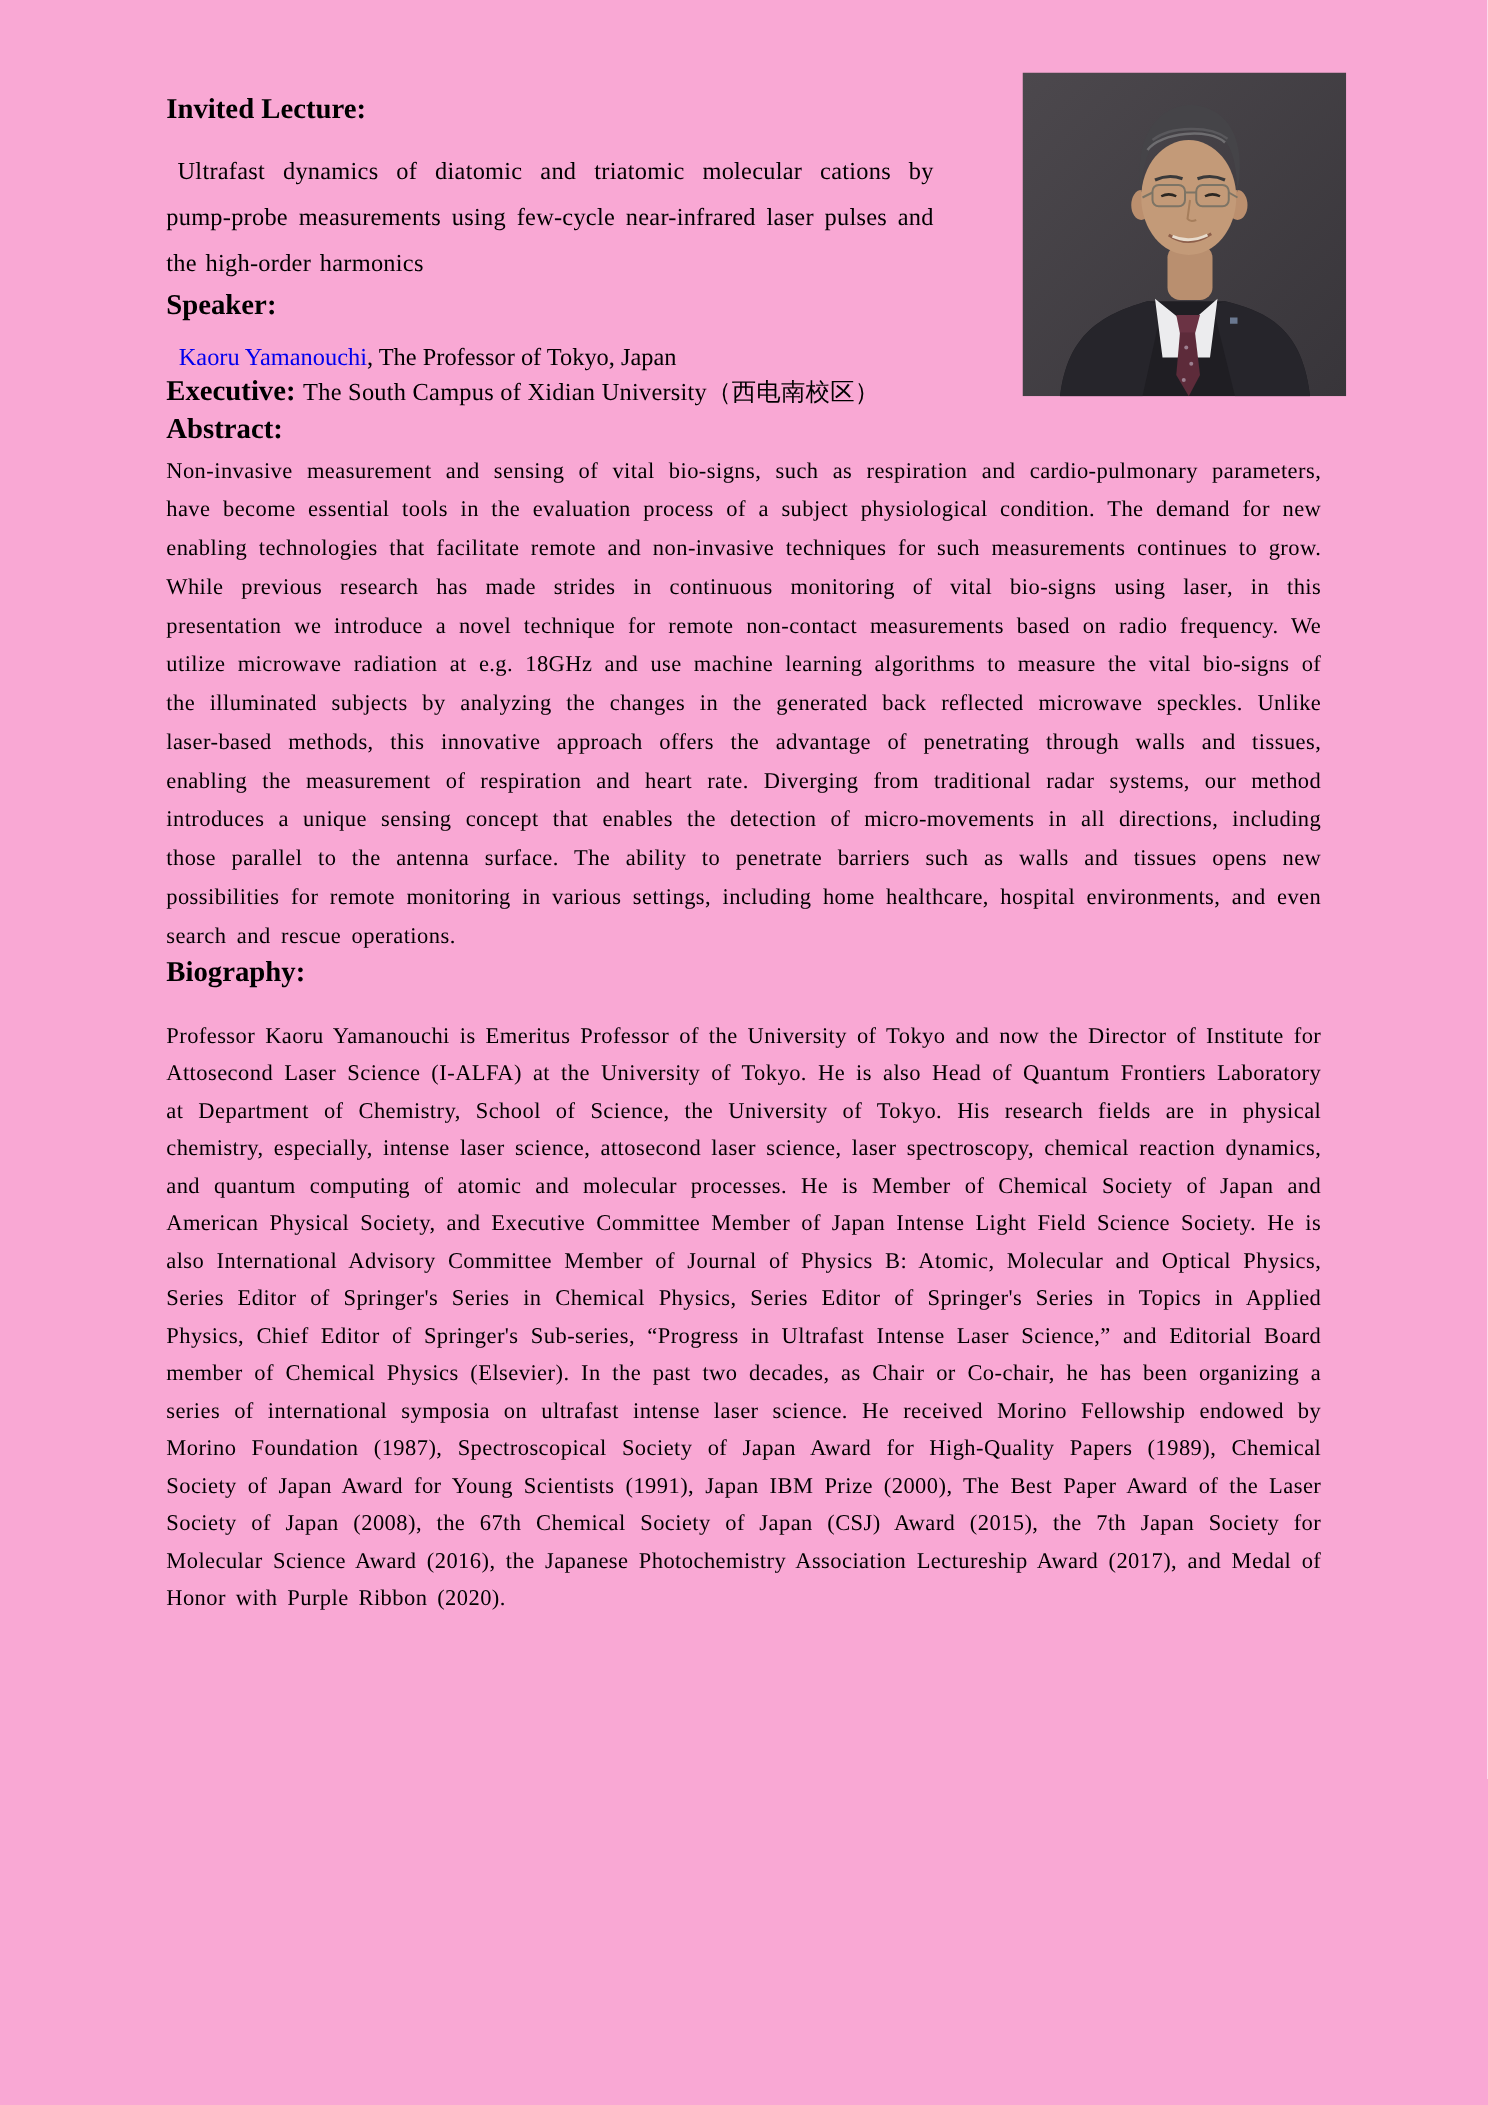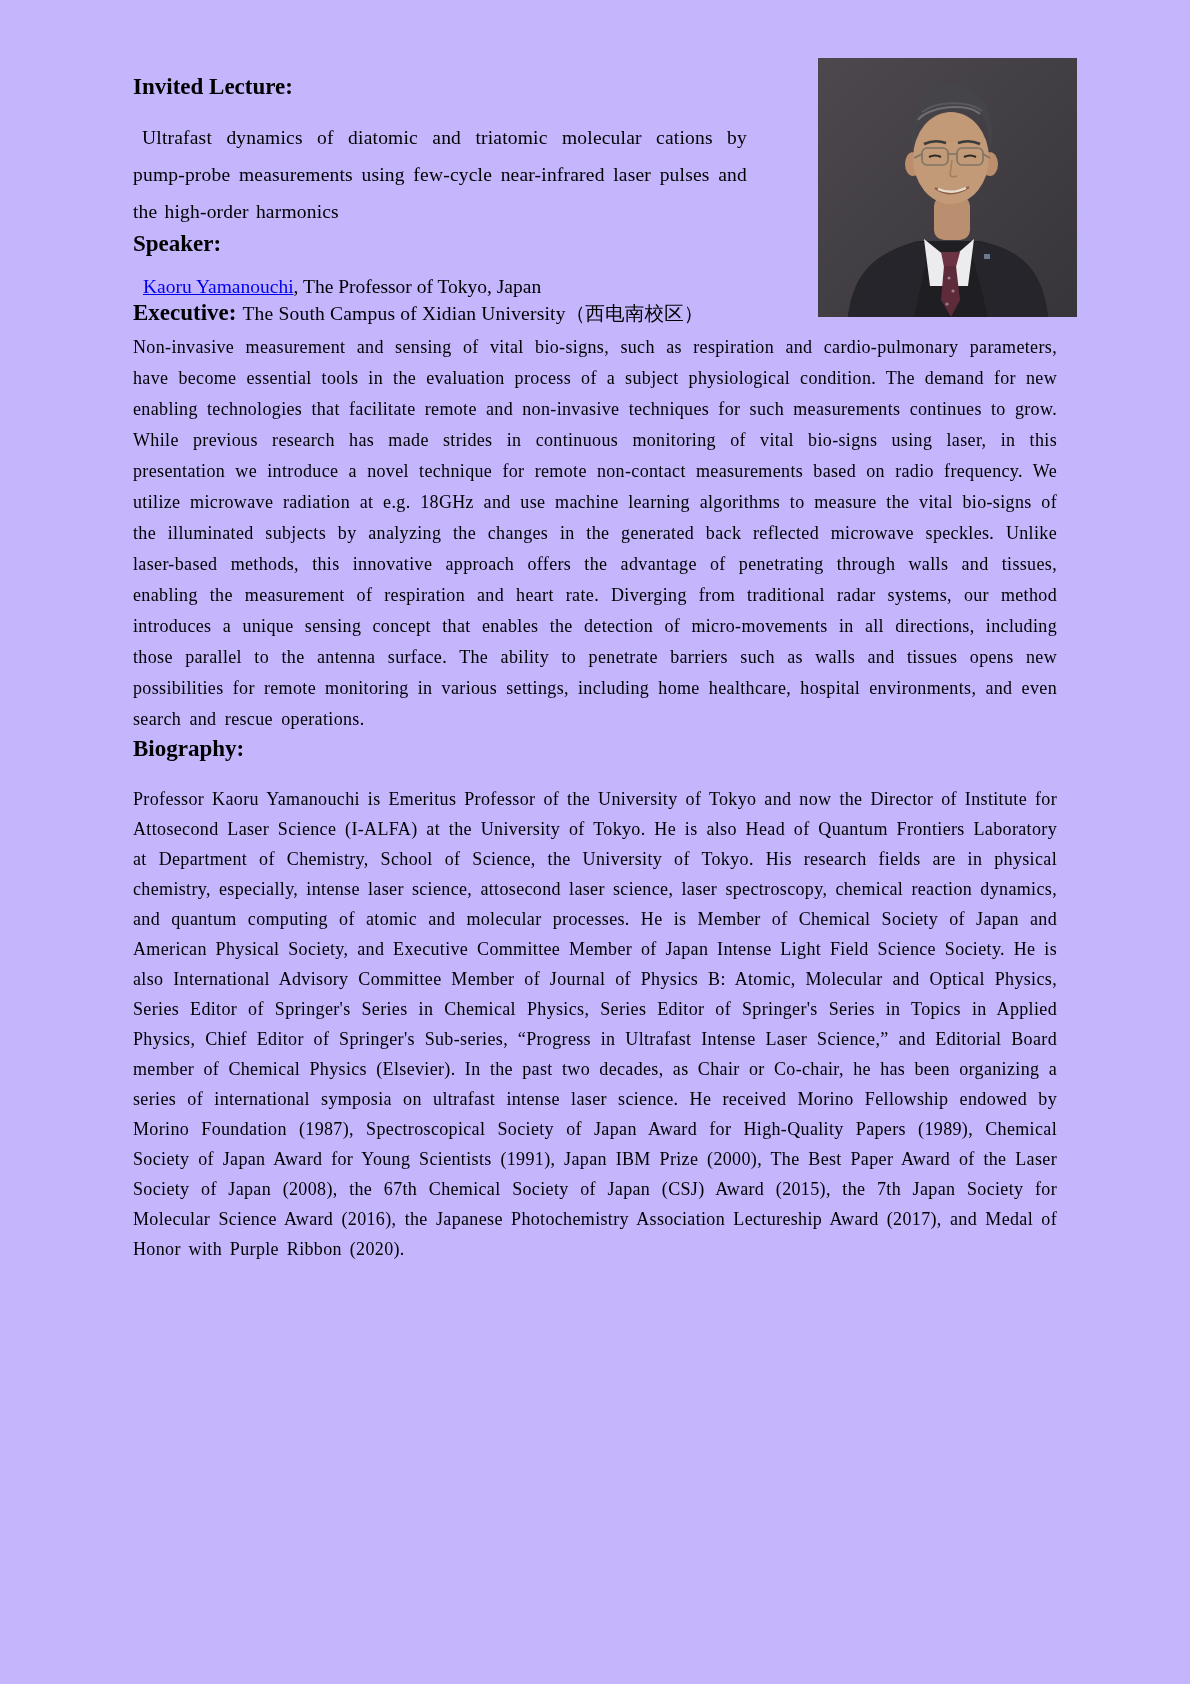--- a/index.html
+++ b/index.html
@@ -1,28 +1,28 @@
 <!DOCTYPE html>
 <html><head>
 <meta charset="utf-8">
 <style>
   html,body { margin:0; padding:0; background:#ffffff; }
   .page {
-    position:relative; width:1190px; height:1684px; background:#c4b5fd;
+    position:relative; width:1190px; height:1684px; background:#f9a8d4;
     font-family:"Liberation Serif", serif; color:#000; overflow:hidden;
   }
   .content { position:absolute; left:133px; top:73px; width:924px; }
   h1.sec { font-size:23px; line-height:28px; margin:0; font-weight:bold; }
   .lecture-title {
     width:614px; margin:18px 0 0 0; font-size:19.5px; line-height:37px;
     text-align:justify; text-indent:9px; letter-spacing:0.2px; word-spacing:2px;
   }
   .speaker-heading { margin-top:14px; }
   .speaker-line { margin:17px 0 0 10px; font-size:19.5px; line-height:24px; }
-  .speaker-link { color:#0000ee; text-decoration:underline; cursor:pointer; }
+  .speaker-link { color:#0000ee; cursor:pointer; }
   .location-heading { margin-top:22px; white-space:nowrap; }
   .loc-value { font-weight:normal; font-size:19.5px; margin-left:6px; letter-spacing:0.2px; }
   .abstract-heading { margin-top:26px; }
   .body-text { text-align:justify; font-size:18px; margin:0; }
   .abstract-text { margin-top:4px; line-height:31px; letter-spacing:0.35px; word-spacing:3.5px; }
   .bio-heading { margin-top:17px; }
   .bio-text { margin-top:21px; line-height:30px; letter-spacing:0.35px; word-spacing:3px; }
   .photo { position:absolute; left:818px; top:58px; width:259px; height:259px; }
   .photo svg { display:block; width:100%; height:100%; }
   .page-number { position:absolute; top:1595px; left:0; width:100%; text-align:center; font-size:17px; }
@@ -37,20 +37,21 @@
     <h1 class="sec">Invited Lecture:</h1>
 
     <p class="lecture-title">Ultrafast dynamics of diatomic and triatomic molecular cations by pump-probe measurements using few-cycle near-infrared laser pulses and the high-order harmonics</p>
 
     <h1 class="sec speaker-heading">Speaker:</h1>
 
     <p class="speaker-line"><a class="speaker-link">Kaoru Yamanouchi</a><span>, The Professor of Tokyo, Japan</span></p>
 
     <h1 class="sec location-heading"><span class="loc-label">Executive:</span><span class="loc-value">The South Campus of Xidian University（西电南校区）</span></h1>
 
+    <h1 class="sec abstract-heading">Abstract:</h1>
 
     <p class="body-text abstract-text">Non-invasive measurement and sensing of vital bio-signs, such as respiration and cardio-pulmonary parameters, have become essential tools in the evaluation process of a subject physiological condition. The demand for new enabling technologies that facilitate remote and non-invasive techniques for such measurements continues to grow. While previous research has made strides in continuous monitoring of vital bio-signs using laser, in this presentation we introduce a novel technique for remote non-contact measurements based on radio frequency. We utilize microwave radiation at e.g. 18GHz and use machine learning algorithms to measure the vital bio-signs of the illuminated subjects by analyzing the changes in the generated back reflected microwave speckles. Unlike laser-based methods, this innovative approach offers the advantage of penetrating through walls and tissues, enabling the measurement of respiration and heart rate. Diverging from traditional radar systems, our method introduces a unique sensing concept that enables the detection of micro-movements in all directions, including those parallel to the antenna surface. The ability to penetrate barriers such as walls and tissues opens new possibilities for remote monitoring in various settings, including home healthcare, hospital environments, and even search and rescue operations.</p>
 
     <h1 class="sec bio-heading">Biography:</h1>
 
     <p class="body-text bio-text">Professor Kaoru Yamanouchi is Emeritus Professor of the University of Tokyo and now the Director of Institute for Attosecond Laser Science (I-ALFA) at the University of Tokyo. He is also Head of Quantum Frontiers Laboratory at Department of Chemistry, School of Science, the University of Tokyo. His research fields are in physical chemistry, especially, intense laser science, attosecond laser science, laser spectroscopy, chemical reaction dynamics, and quantum computing of atomic and molecular processes. He is Member of Chemical Society of Japan and American Physical Society, and Executive Committee Member of Japan Intense Light Field Science Society. He is also International Advisory Committee Member of Journal of Physics B: Atomic, Molecular and Optical Physics, Series Editor of Springer's Series in Chemical Physics, Series Editor of Springer's Series in Topics in Applied Physics, Chief Editor of Springer's Sub-series, “Progress in Ultrafast Intense Laser Science,” and Editorial Board member of Chemical Physics (Elsevier). In the past two decades, as Chair or Co-chair, he has been organizing a series of international symposia on ultrafast intense laser science. He received Morino Fellowship endowed by Morino Foundation (1987), Spectroscopical Society of Japan Award for High-Quality Papers (1989), Chemical Society of Japan Award for Young Scientists (1991), Japan IBM Prize (2000), The Best Paper Award of the Laser Society of Japan (2008), the 67th Chemical Society of Japan (CSJ) Award (2015), the 7th Japan Society for Molecular Science Award (2016), the Japanese Photochemistry Association Lectureship Award (2017), and Medal of Honor with Purple Ribbon (2020).</p>
 
   </div>
 
   <div class="photo">

